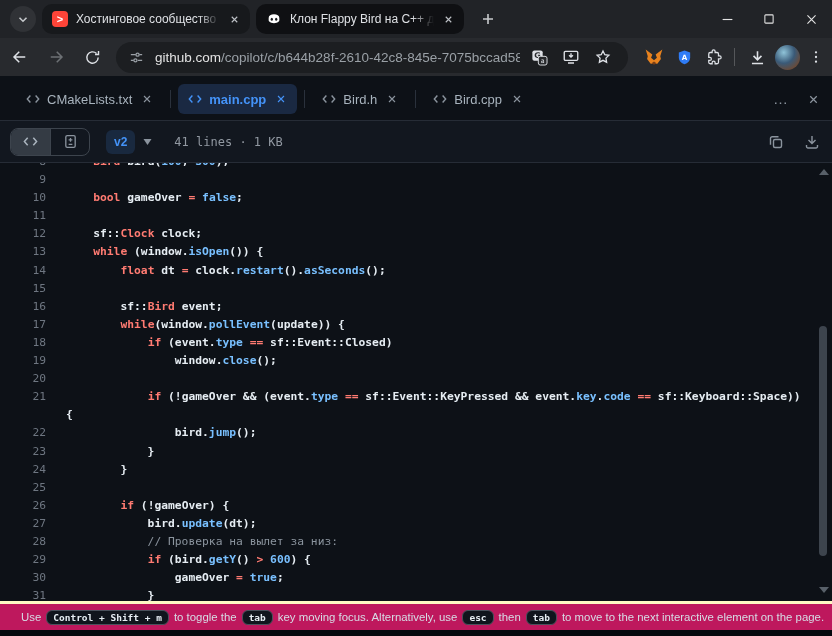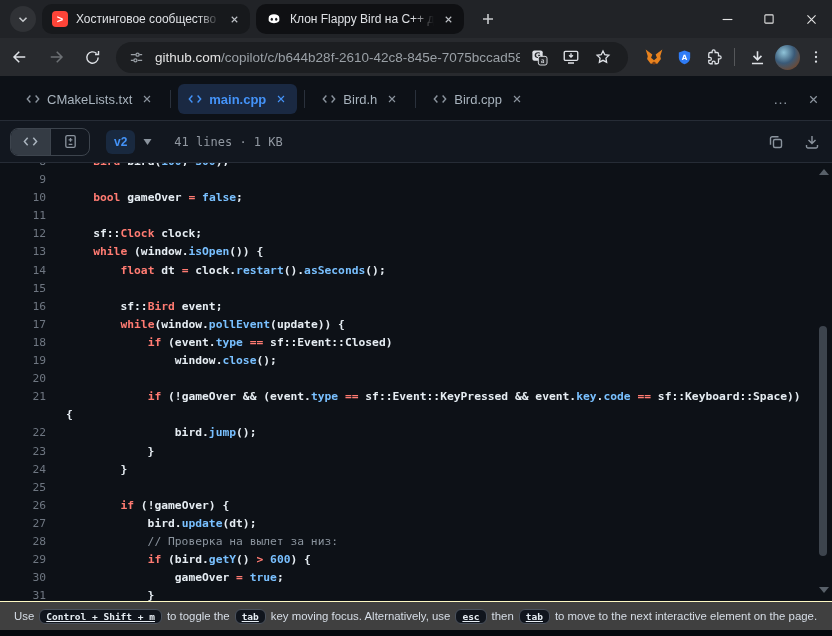--- a/index.html
+++ b/index.html
@@ -74,22 +74,22 @@
   .tok-k{color:var(--code-keyword);text-align:center;}
   .tok-b{color:var(--code-entity);}
   .tok-c{color:var(--code-comment);font-weight:400;}
 
   .vscroll{position:absolute;right:0;top:87px;width:16px;height:438px;}
   .sarrow{position:absolute;left:3px;width:0;height:0;border-left:5px solid transparent;border-right:5px solid transparent;}
   .sarrow.up{top:6px;border-bottom:6px solid #586069;}
   .sarrow.down{bottom:8px;border-top:6px solid #586069;}
   .sthumb{position:absolute;left:3px;top:163px;width:8px;height:230px;border-radius:4px;background:#3d444d;}
 
-  .hintbar{position:absolute;left:0;top:525px;width:832px;height:29px;background:#404040;border-top:1px solid #fef9c3;display:flex;align-items:center;padding-left:14px;font-size:11.4px;color:#d6dde6;white-space:nowrap;overflow:hidden;}
-  .hintbar kbd{font-family:"DejaVu Sans Mono",monospace;font-size:9.5px;font-weight:bold;color:#e6edf3;border:1px solid #4a515c;border-radius:6px;background:#10151d;padding:1px 6px;margin:12px 5px;text-decoration:underline;}
+  .hintbar{position:absolute;left:0;top:525px;width:832px;height:29px;background:#be185d;border-top:3px solid #fef9c3;display:flex;align-items:center;padding-left:21px;font-size:11.4px;color:#d6dde6;white-space:nowrap;overflow:hidden;}
+  .hintbar kbd{font-family:"DejaVu Sans Mono",monospace;font-size:9.5px;font-weight:bold;color:#e6edf3;border:1px solid #4a515c;border-radius:6px;background:#10151d;padding:1px 6px;margin:12px 5px;}
   .footer-strip{position:absolute;left:0;top:554px;width:832px;height:6px;background:#05080d;}
 </style>
 </head>
 <body>
 
 <div class="win">
 
   <div class="tabstrip">
     <div class="tab-search">
       <svg width="14" height="14" viewBox="0 0 16 16" fill="none" stroke="currentColor" stroke-width="1.8">

